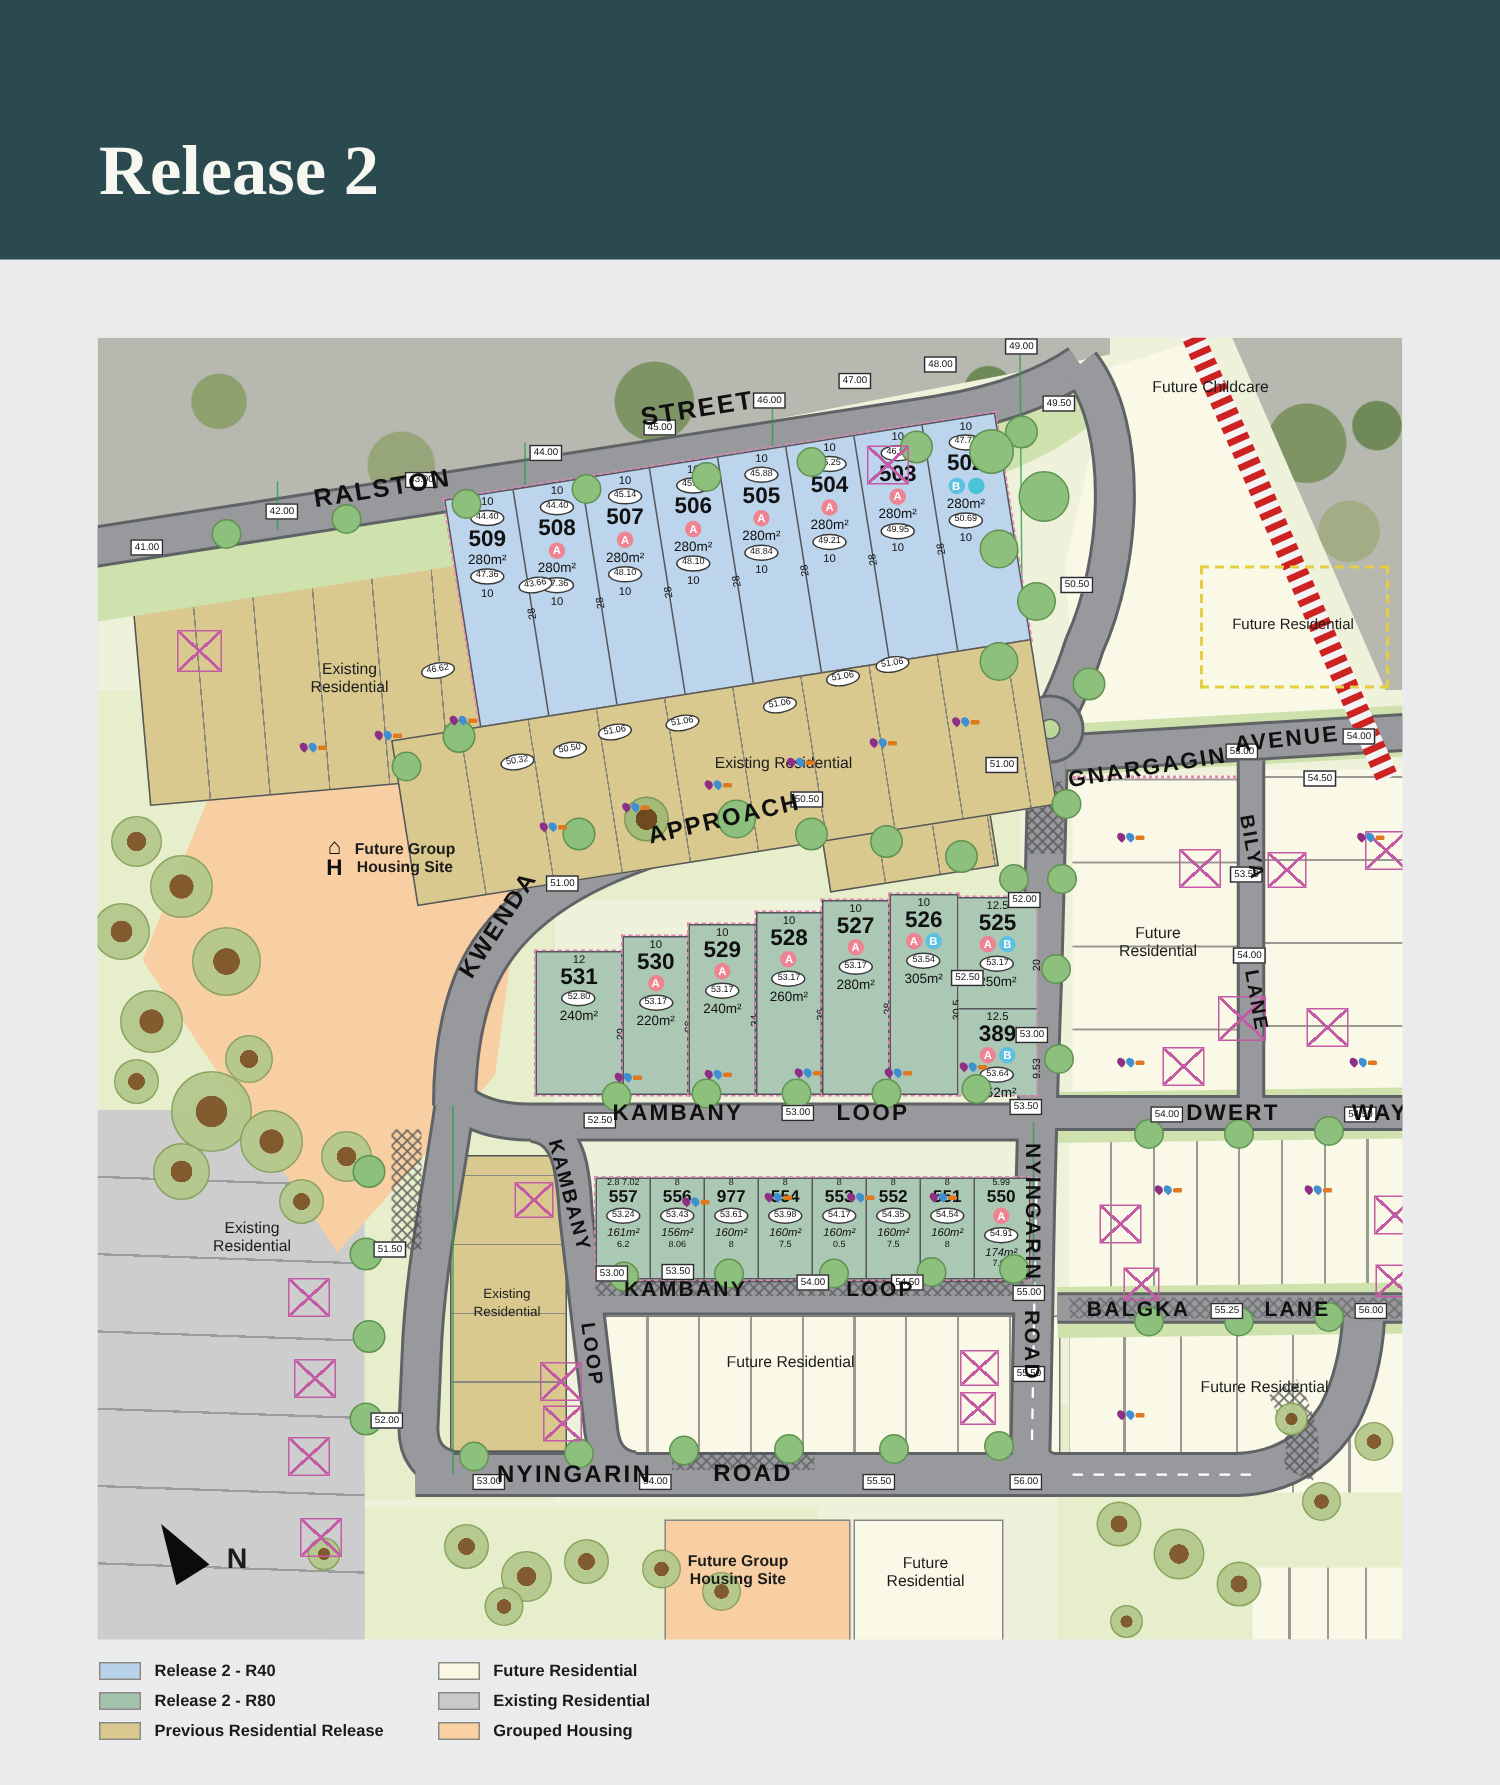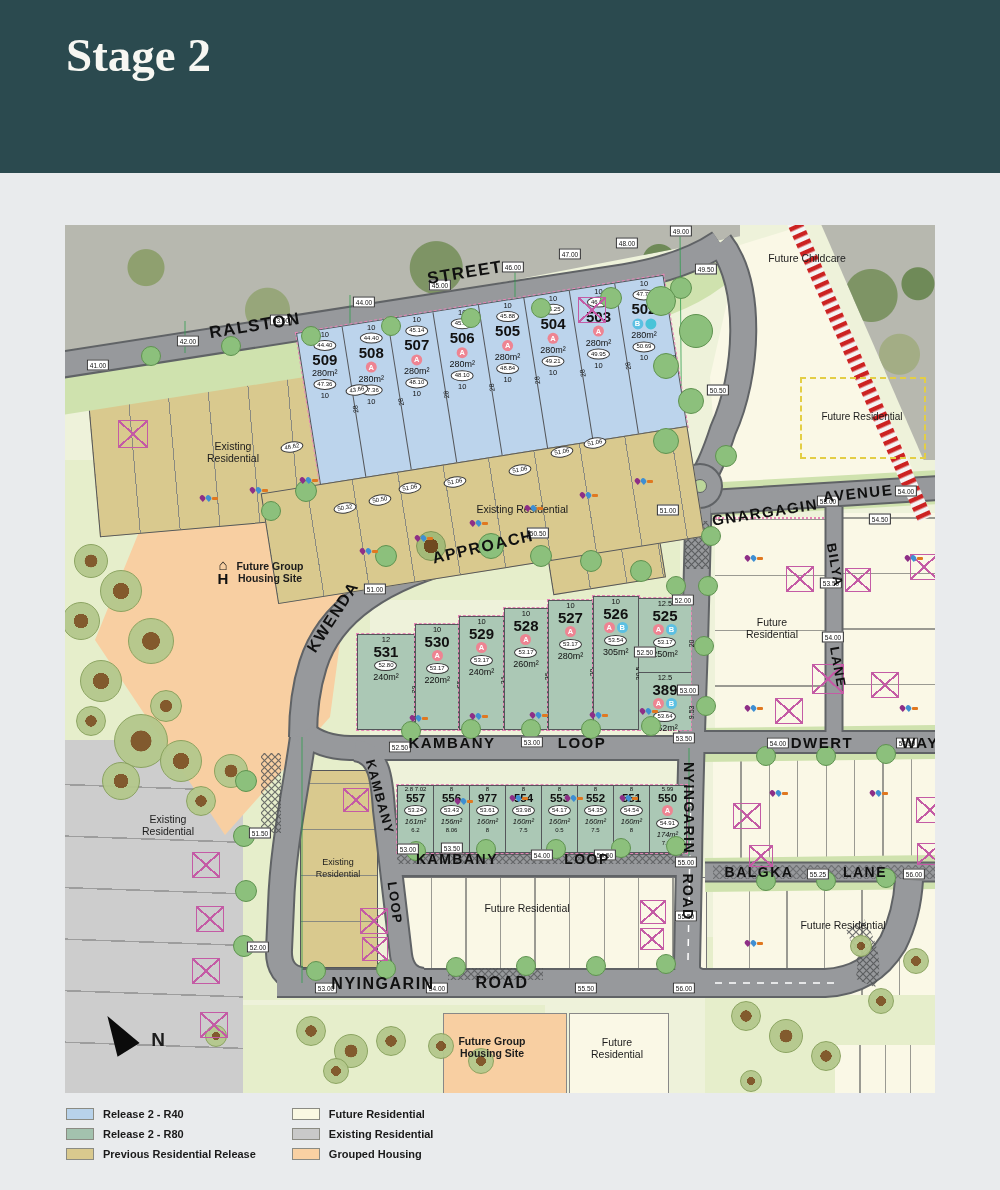--- a/index.html
+++ b/index.html
@@ -83,21 +83,21 @@
   
   #legend{position:absolute;left:66px;top:1104px;display:grid;grid-template-rows:repeat(3,20px);grid-auto-flow:column;column-gap:36px;row-gap:0;}
   .lrow{display:flex;align-items:center;gap:9px;}
   .lsw{width:26px;height:10px;border:1px solid #8b8b83;}
   .llab{font-size:11px;font-weight:bold;color:#1a1a1a;white-space:nowrap;}
 </style>
 </head>
 <body>
 
 <div id="header">
-  <div class="title"><span>Stage 2</span><br></div>
+  <div class="title"><br><span>Release 2</span></div>
 </div>
 
 <div id="map">
 
   <div class="area aerial z1" style="left:0;top:0;width:675px;height:142px;clip-path:polygon(0 0,100% 0,100% 8%,0 100%);"></div>
   <div class="area aerial z1" style="left:728px;top:0;width:142px;height:235px;clip-path:polygon(20% 0,100% 0,100% 100%,92% 100%);"></div>
   <div class="area park z1" style="left:0;top:235px;width:305px;height:540px;"></div>
   <div class="area z2" style="left:0;top:515px;width:178px;height:353px;background:#cdcdcd;background-image:repeating-linear-gradient(2deg,transparent 0 50px,#9d9d9d 50px 51.5px);"></div>
   <div class="area z2" style="left:30px;top:280px;width:265px;height:330px;background:#f8cfa2;clip-path:polygon(55px 0,260px 25px,235px 212px,130px 330px,0 135px);"></div>
   <div class="area z2" style="left:28px;top:152px;width:242px;height:148px;background:#d9c98e;border:1.5px solid #54565a;background-image:repeating-linear-gradient(90deg,transparent 0 39px,#8a8a80 39px 40px);transform:rotate(-5deg);"></div>

